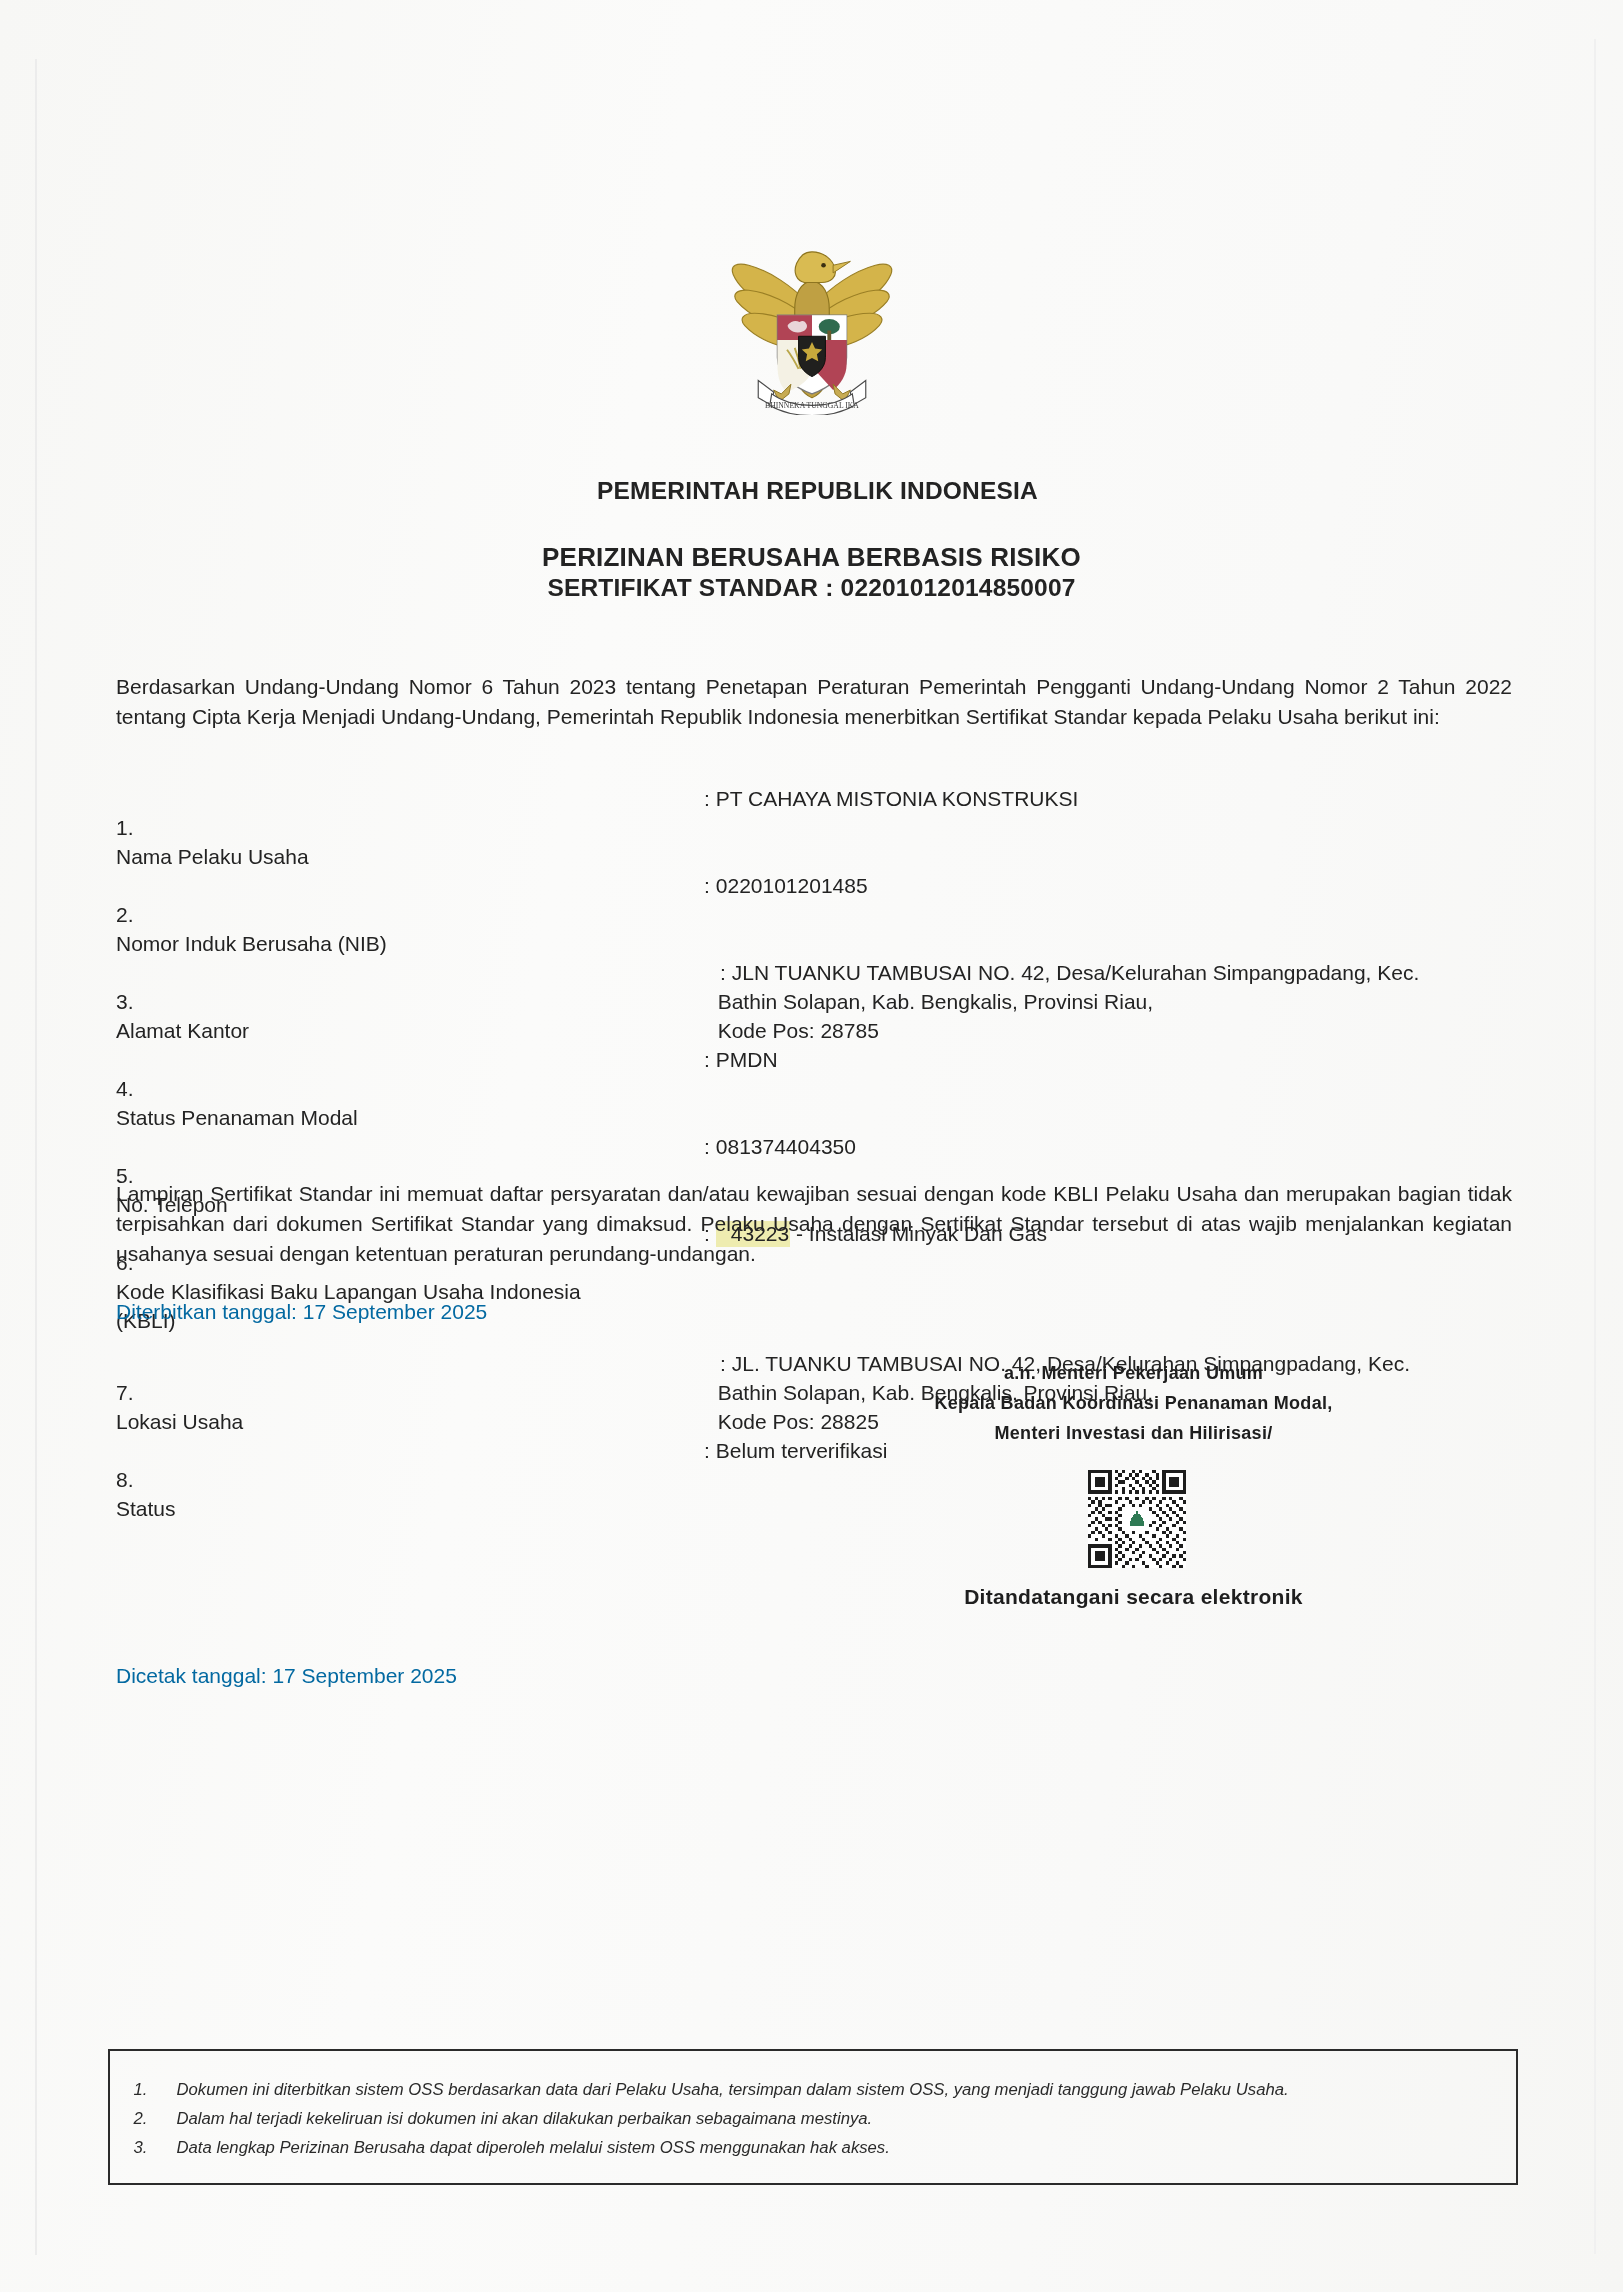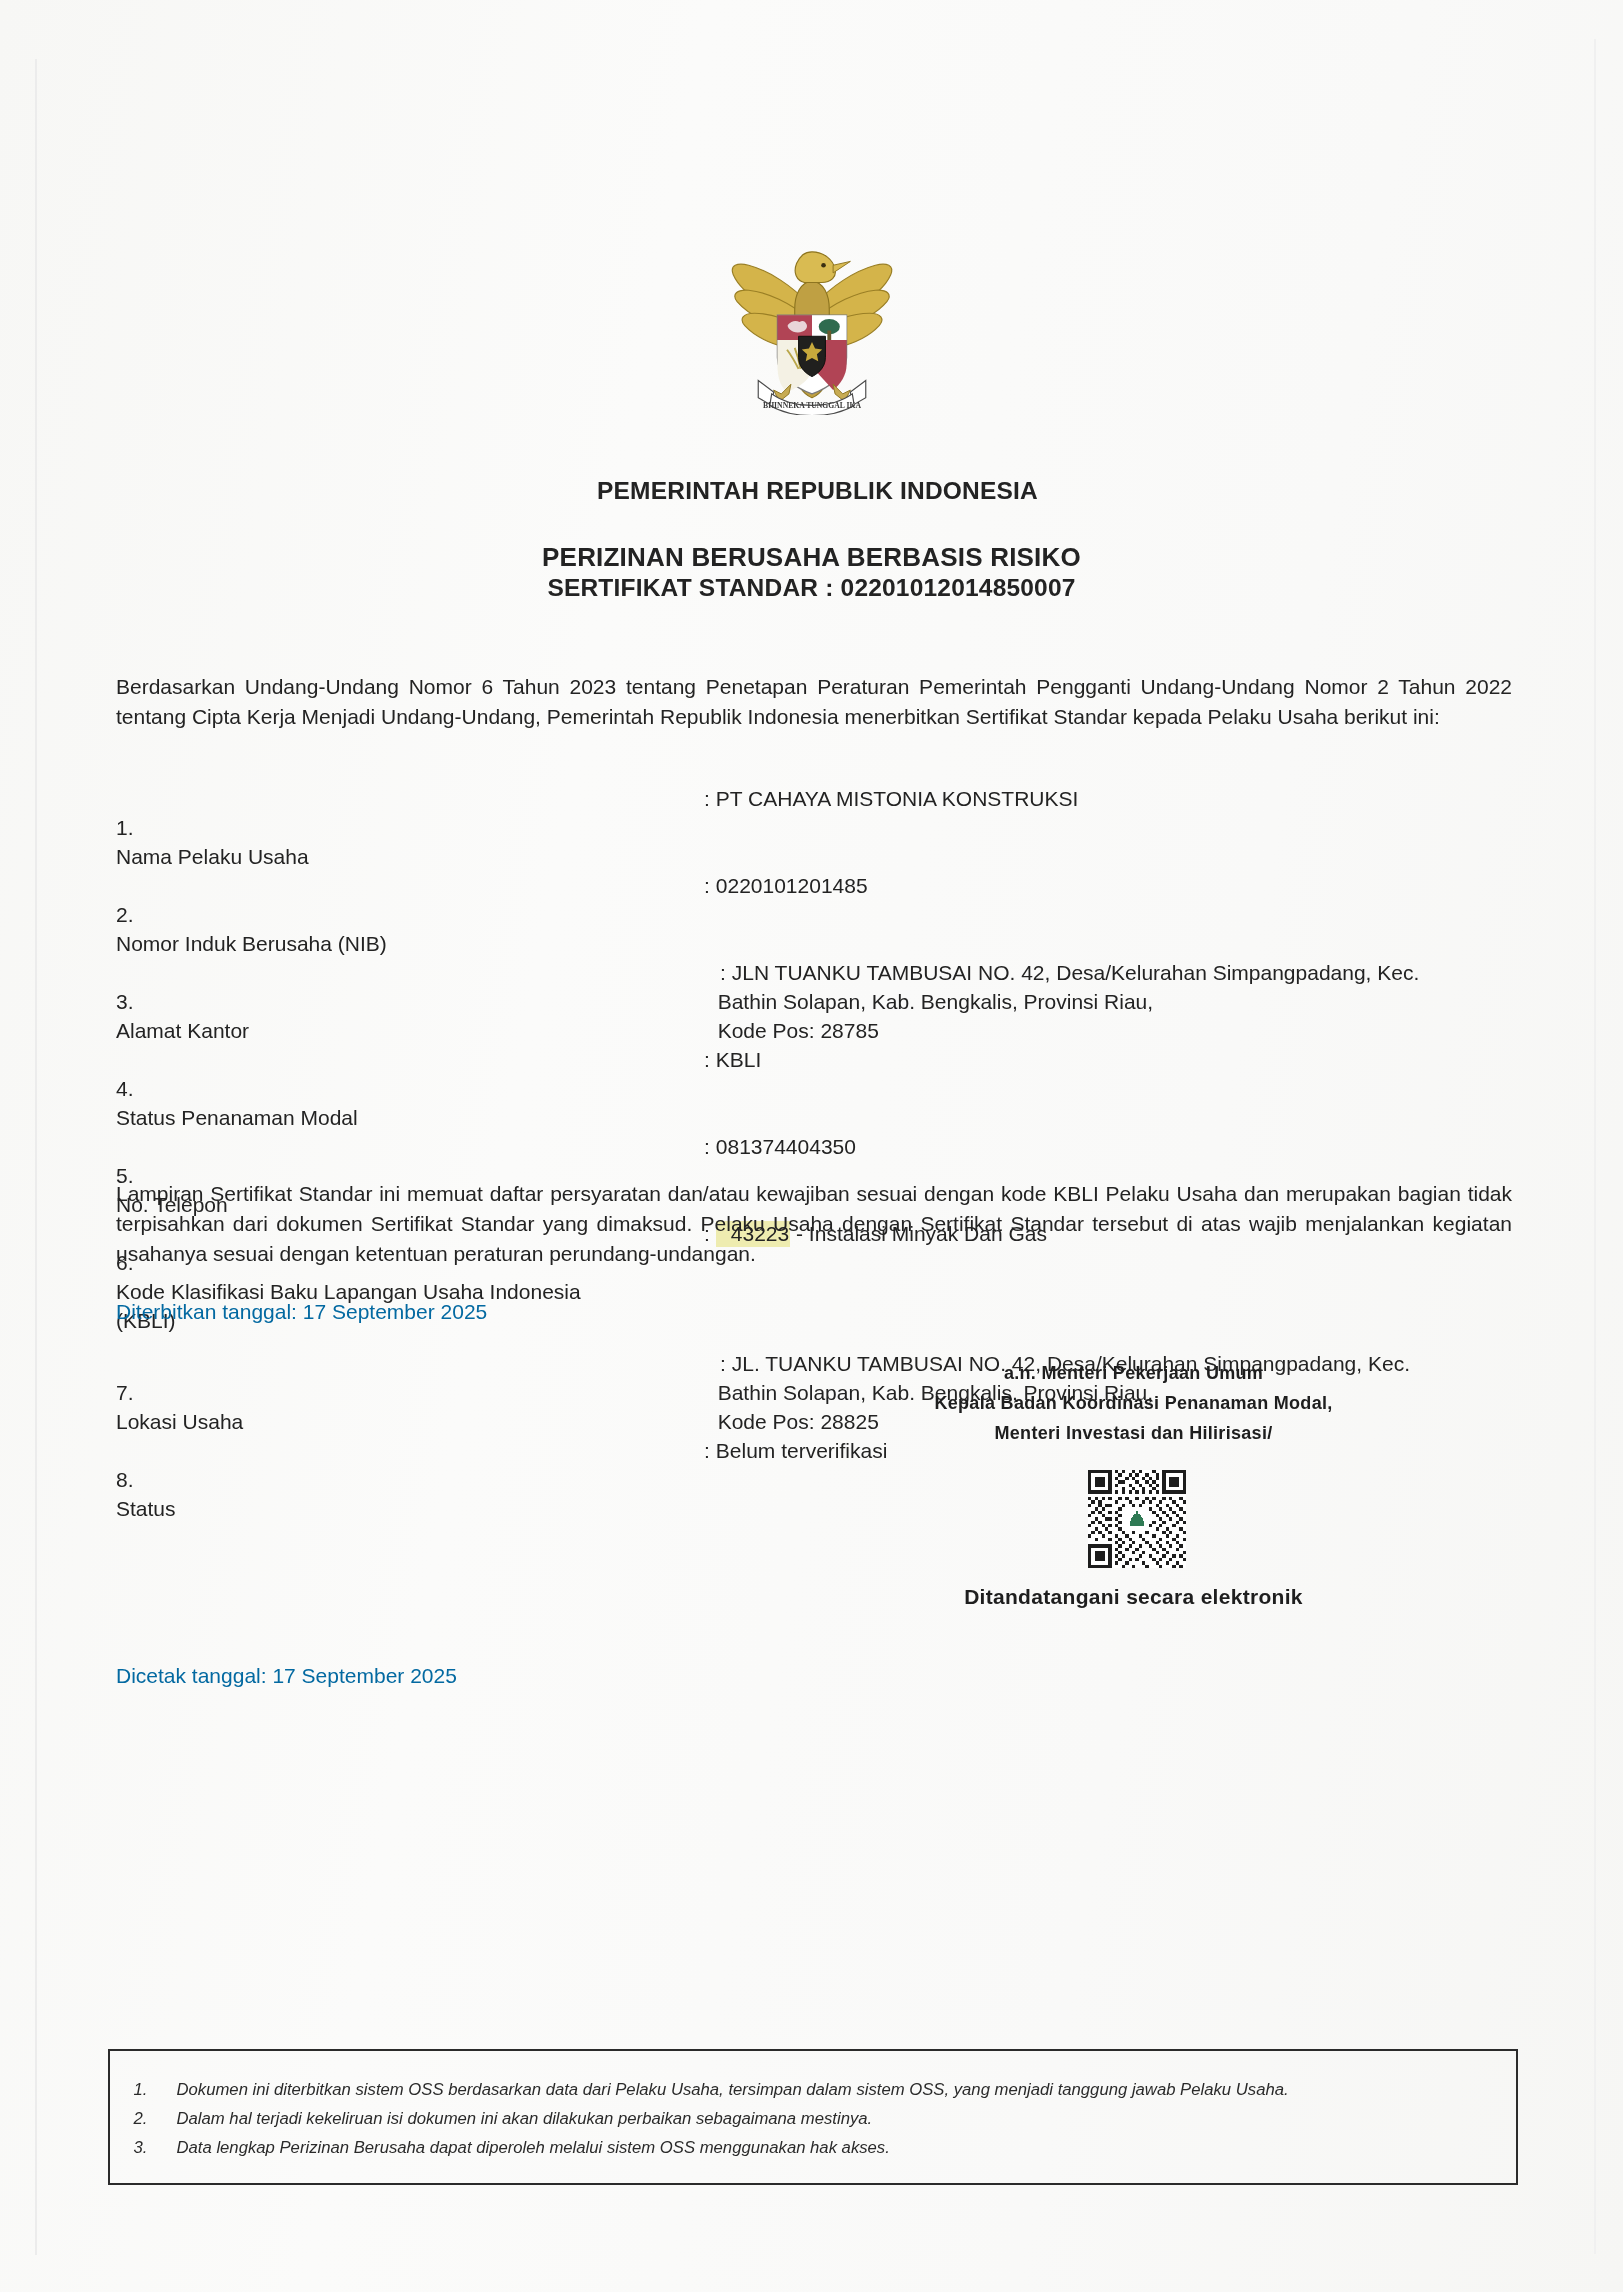--- a/index.html
+++ b/index.html
@@ -51,21 +51,20 @@
     height: 2293px;
   }
 
   
   .emblem-wrap {
     position: absolute;
     left: 0;
     top: 223px;
     width: 1623px;
     text-align: center;
-    font-weight: bold;
   }
   .emblem {
     display: inline-block;
     width: 192px;
     height: 192px;
   }
 
   
   .hdr {
     position: absolute;
@@ -306,21 +305,21 @@
           <span class="vline">Kode Pos: 28785</span>
         </div>
       </div>
 
       <div class="drow">
         <div class="dlabel">
           <span>4.</span>
           <span>Status Penanaman Modal</span>
         </div>
         <div class="dvalue">
-          <span class="colon">:</span><span>KBLI</span>
+          <span class="colon">:</span><span>PMDN</span>
         </div>
       </div>
 
       <div class="drow">
         <div class="dlabel">
           <span>5.</span>
           <span>No. Telepon</span>
         </div>
         <div class="dvalue">
           <span class="colon">:</span><span>081374404350</span>

